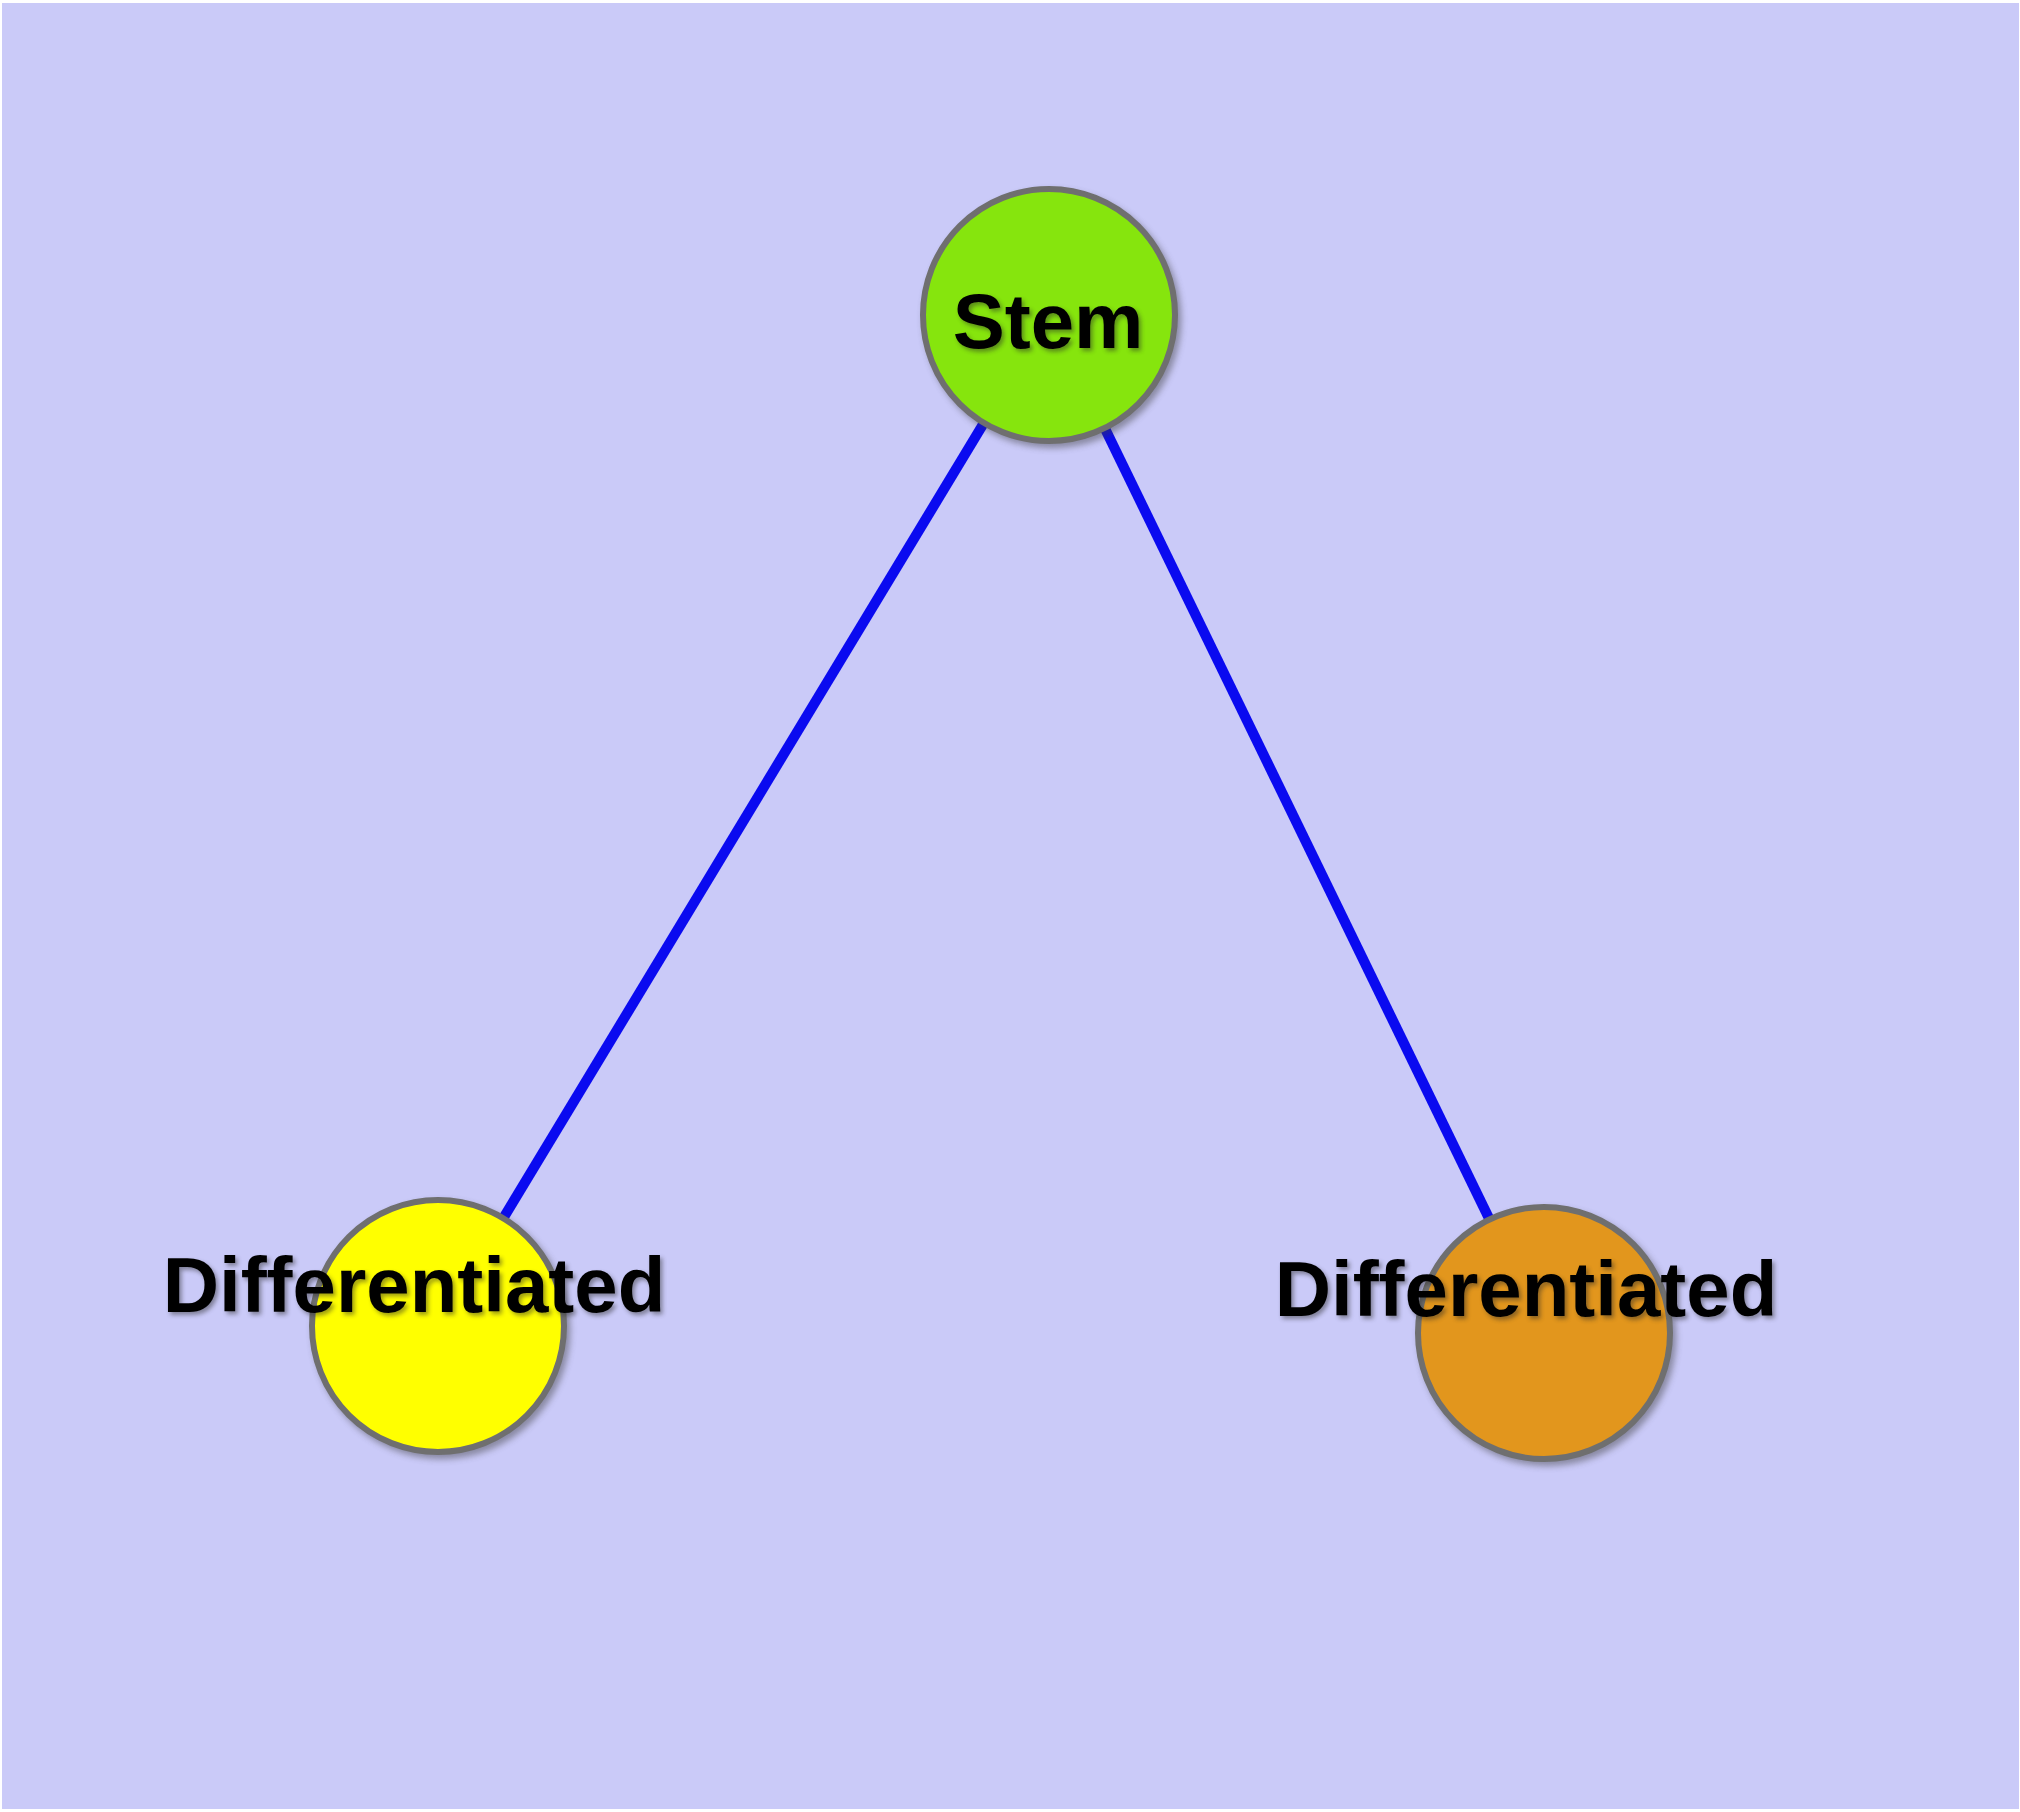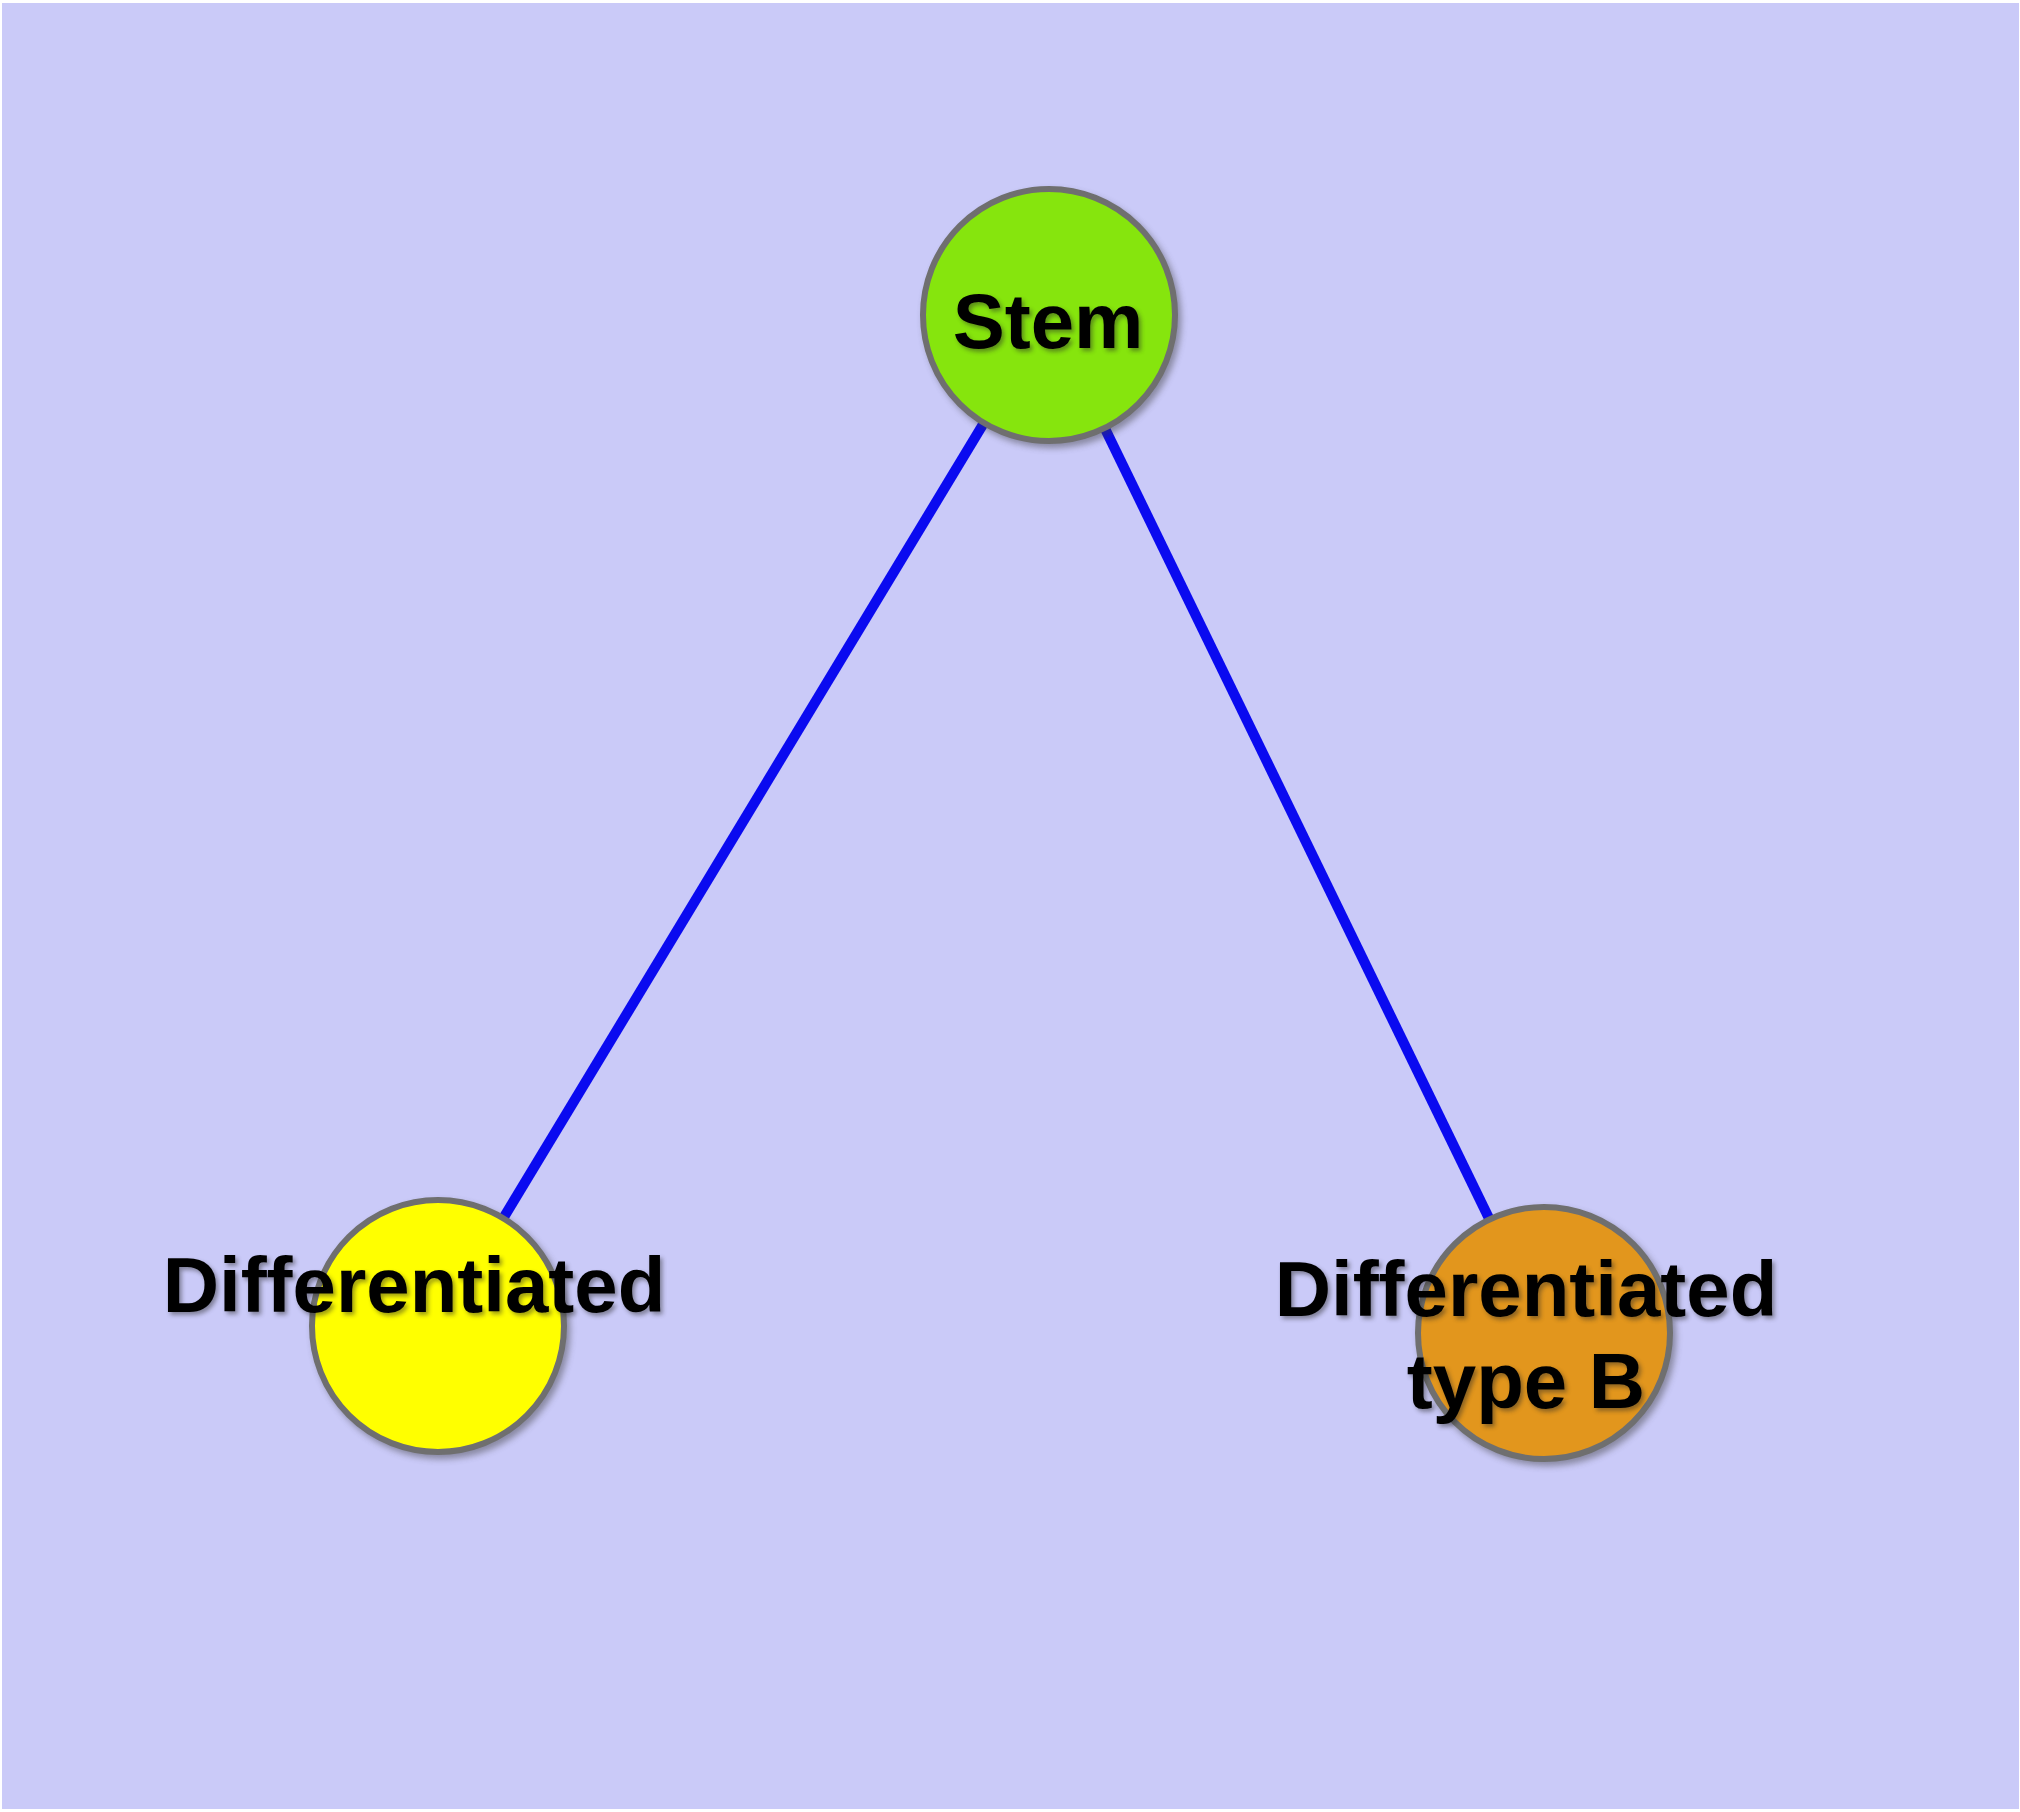--- a/index.html
+++ b/index.html
@@ -24,21 +24,21 @@
     border:6.8px solid #6f6f6f;
     border-radius:50%;
     box-shadow:3.4px 4.2px 6px rgba(60,60,60,0.45);
   }
   #node-stem{left:920px;top:186px;}
   #node-a{left:309px;top:1197px;}
   #node-b{left:1415px;top:1204px;}
   .node-label{
     position:absolute;
     transform:translateX(-50%);
-    text-align:center;
+    text-align:right;
     font-weight:bold;
     font-size:78px;
     line-height:92px;
     color:#000000;
     white-space:nowrap;
     text-shadow:2.5px 3.4px 4.2px rgba(40,40,40,0.45);
   }
   #label-stem{left:1048px;top:275px;}
   #label-a{left:414px;top:1239px;}
   #label-b{left:1526px;top:1243px;}
@@ -60,15 +60,14 @@
 <div class="node-label" id="label-stem">
   <div>Stem</div>
 </div>
 
 <div class="node-label" id="label-a">
   <div>Differentiated</div>
 </div>
 
 <div class="node-label" id="label-b">
   <div>Differentiated</div>
-  <div>type B</div>
 </div>
 
 
 </body></html>

